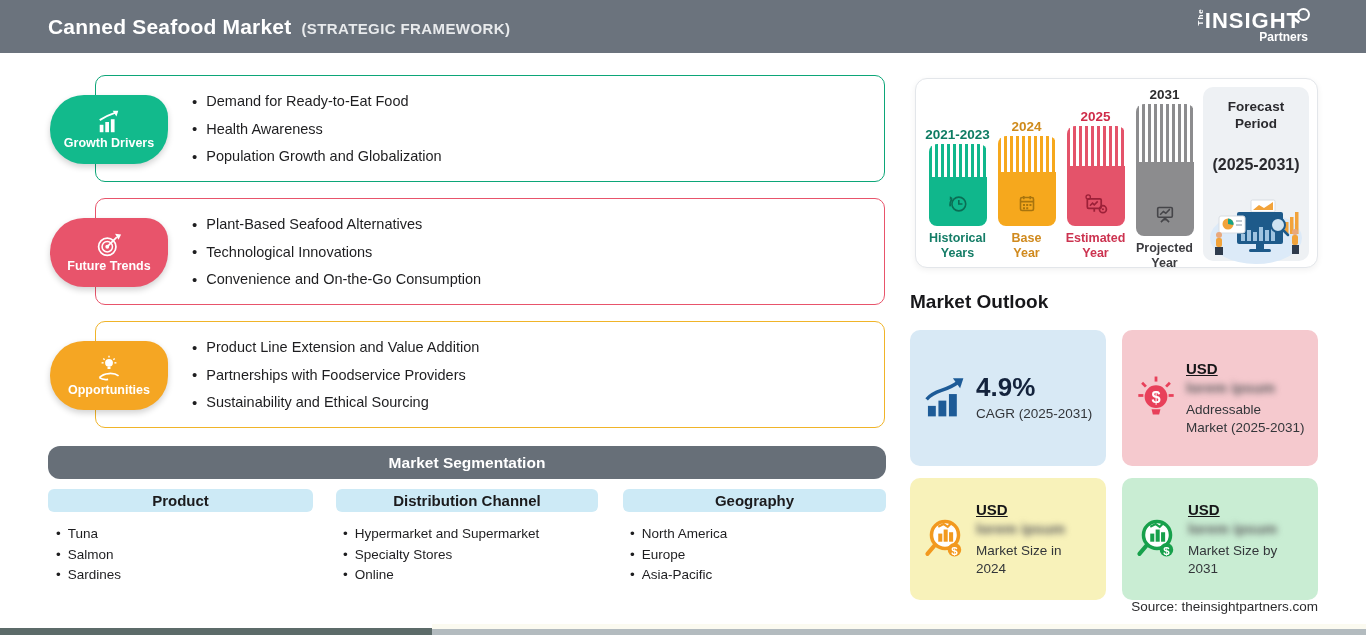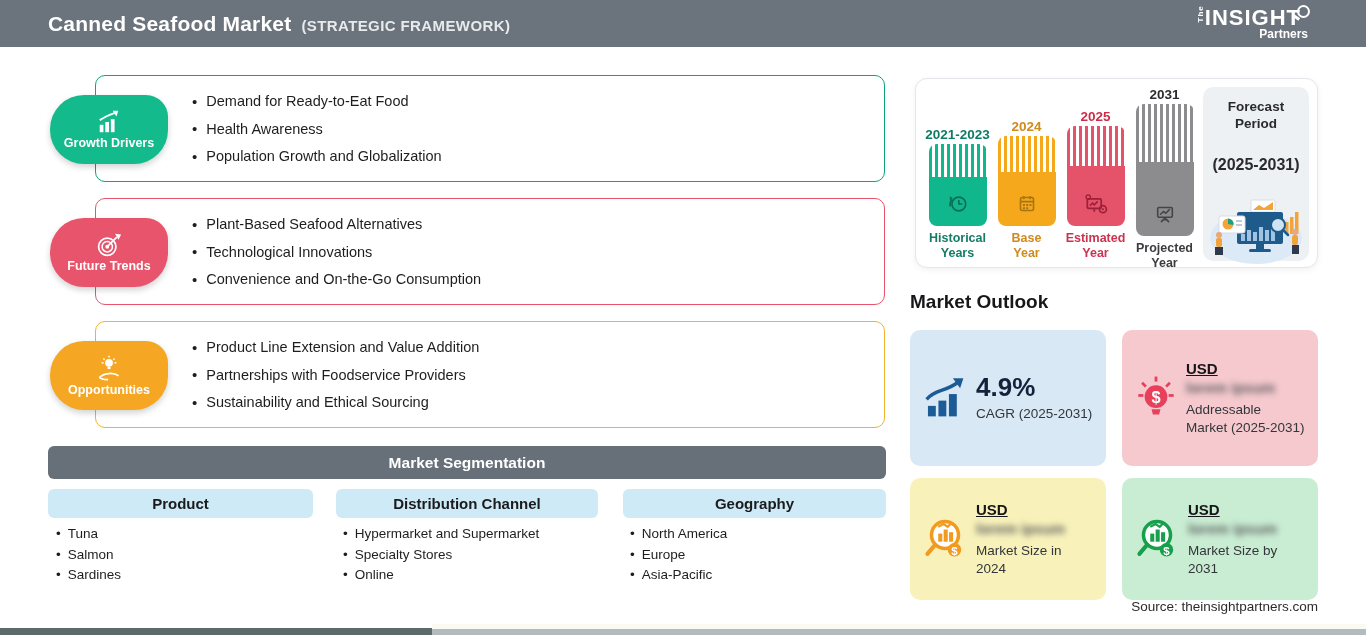--- a/index.html
+++ b/index.html
@@ -1,20 +1,20 @@
 <!DOCTYPE html>
 <html><head>
 <meta charset="utf-8">
 <style>
   * { margin:0; padding:0; box-sizing:border-box; }
   html,body { width:1366px; height:635px; }
   body { font-family:"Liberation Sans", sans-serif; background:#ffffff; position:relative; overflow:hidden; }
 
   
-  .header { position:absolute; left:0; top:0; width:1366px; height:47px; background:#6b737d;
+  .header { position:absolute; left:0; top:0; width:1366px; height:53px; background:#6b737d;
             display:flex; align-items:center; justify-content:space-between; padding:0 48px 0 48px; }
   .title-wrap { display:flex; align-items:baseline; gap:10px; }
   .title { color:#ffffff; font-size:21px; font-weight:bold; letter-spacing:.2px; }
   .subtitle { color:#e8eaec; font-size:15px; font-weight:600; letter-spacing:.4px; }
   .logo { display:flex; flex-direction:column; align-items:flex-end; color:#fff; margin-right:8px; }
   .logo-row { display:flex; align-items:center; }
   .logo-the { font-size:8px; font-weight:bold; transform:rotate(-90deg); letter-spacing:1px; width:10px; }
   .logo-insight { font-size:22px; font-weight:bold; letter-spacing:1px; line-height:1; }
   .logo-lens { width:13px; height:13px; border:2.5px solid #fff; border-radius:50%; margin-left:-4px; margin-top:-12px; position:relative; }
   .logo-lens::after { content:""; position:absolute; width:7px; height:2.5px; background:#fff; left:-6px; top:9px; transform:rotate(35deg); }
@@ -26,23 +26,23 @@
             justify-content:space-evenly; padding:6px 20px 6px 96px; }
   .fw-item { font-size:14.5px; color:#1e1e20; display:flex; align-items:center; }
   .fw-item::before { content:"•"; margin-right:9px; font-size:15px; color:#1e1e20; }
   .pill { position:absolute; left:-46px; top:19px; width:118px; height:69px; border-radius:34px 22px 34px 34px;
           display:flex; flex-direction:column; align-items:center; justify-content:center;
           color:#fff; box-shadow:0 3px 6px rgba(0,0,0,.18); }
   .pill-label { font-size:12.5px; font-weight:bold; margin-top:1px; }
 
   
   .seg-banner { position:absolute; left:48px; top:446px; width:838px; height:33px; background:#676f78;
-                border-radius:6px; display:flex; align-items:center; justify-content:center; }
+                border-radius:12px; display:flex; align-items:center; justify-content:center; }
   .seg-banner span { color:#fff; font-weight:bold; font-size:15.5px; }
-  .seg-chip { position:absolute; top:489px; height:29px; background:#cdeaf6; border-radius:6px;
+  .seg-chip { position:absolute; top:489px; height:23px; background:#cdeaf6; border-radius:6px;
               display:flex; align-items:center; justify-content:center; }
   .seg-chip span { font-size:15px; font-weight:bold; color:#1b1b1d; }
   .seg-list { position:absolute; top:524px; }
   .seg-li { font-size:13.5px; color:#1e1e20; line-height:20.5px; display:flex; align-items:center; }
   .seg-li::before { content:"•"; margin-right:7px; }
 
   
   .tl-card { position:absolute; left:915px; top:78px; width:403px; height:190px; background:#fff;
              border:1px solid #e3e6ea; border-radius:12px; box-shadow:0 2px 6px rgba(0,0,0,.06);
              display:flex; padding:8px 8px 6px 12px; }

